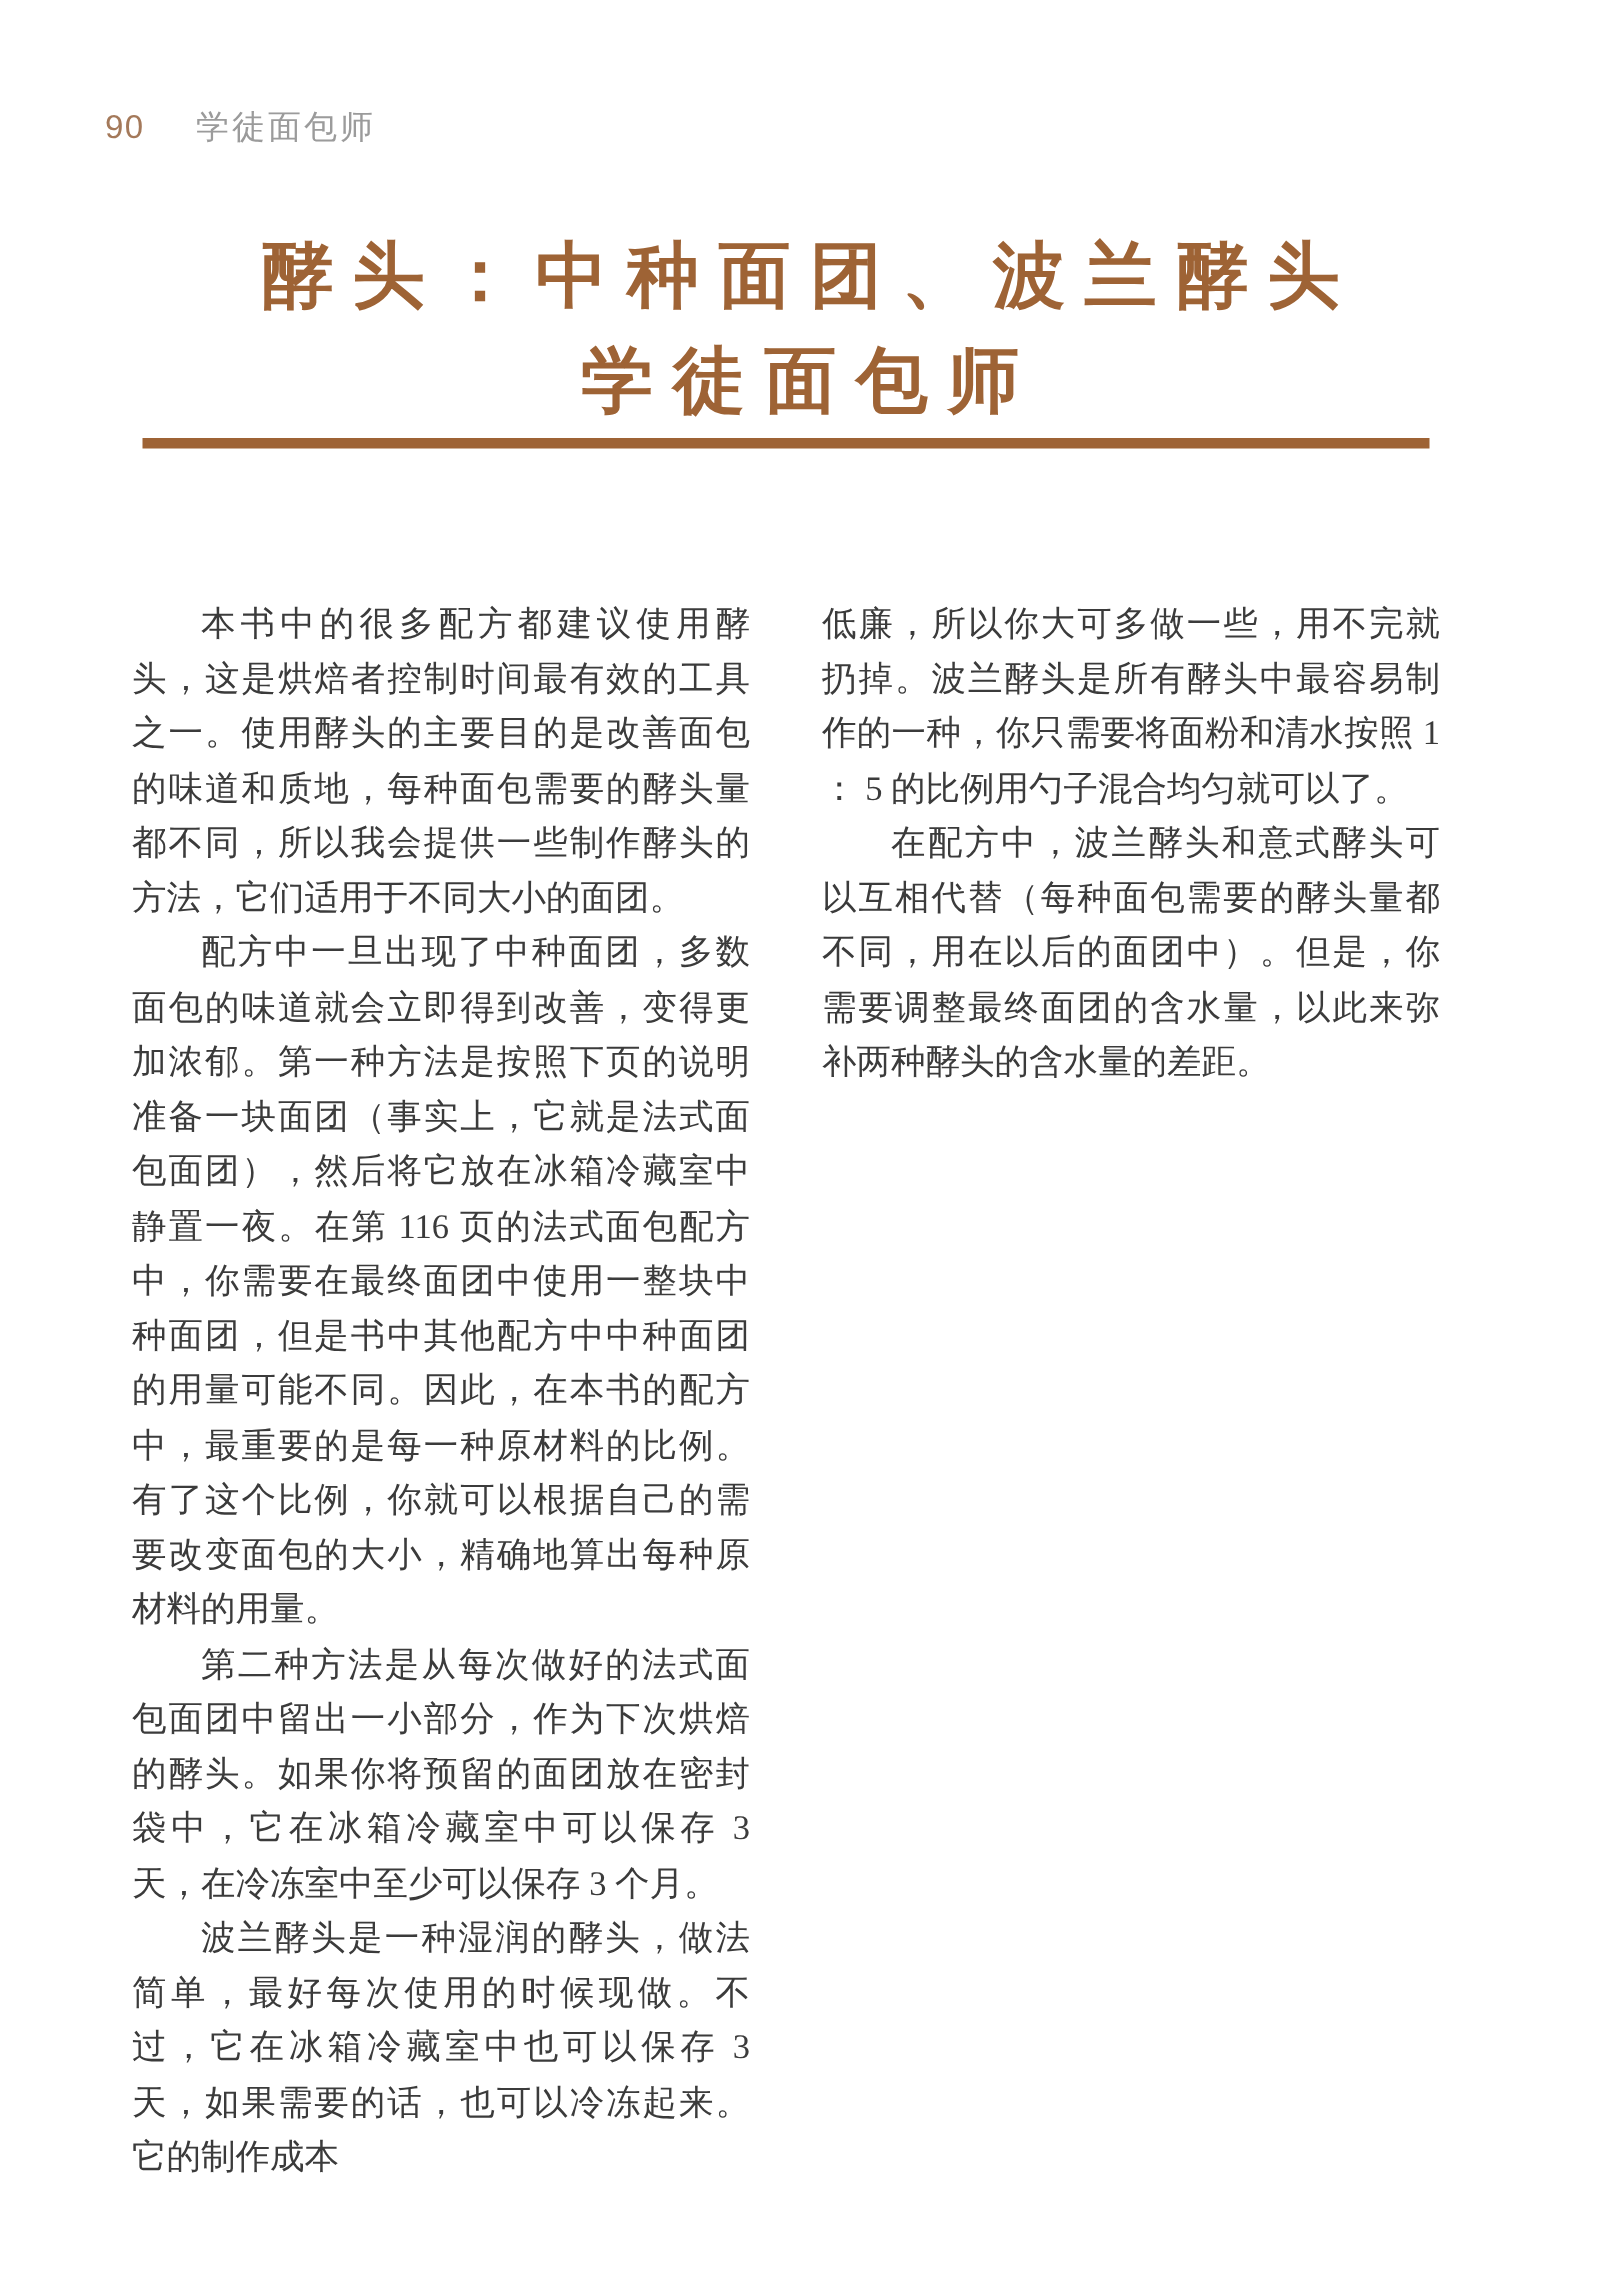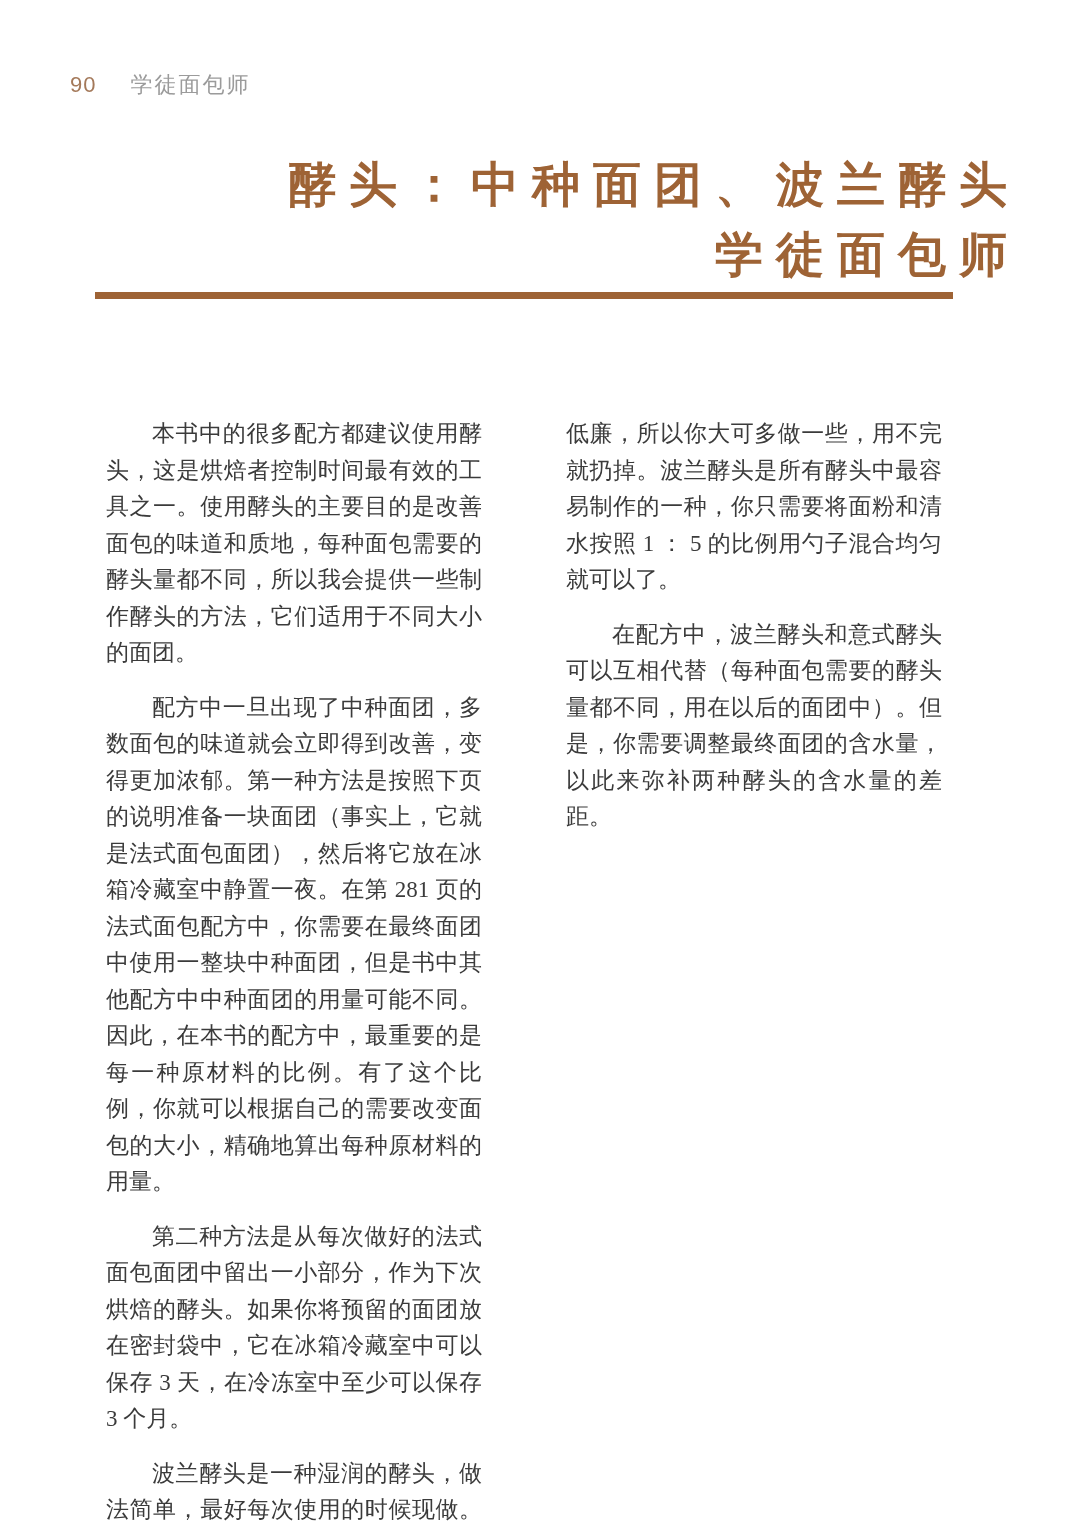--- a/index.html
+++ b/index.html
@@ -37,21 +37,21 @@
     left: 60px;
     width: 960px;
     margin: 0;
     text-align: center;
     color: #9e6335;
     font-family: "Liberation Sans", "DejaVu Sans", sans-serif;
     font-weight: bold;
     font-size: 48px;
     line-height: 70px;
   }
-  .t-line { display: block; letter-spacing: 13px; text-align: right; }
+  .t-line { display: block; letter-spacing: 13px; }
 
   .title-rule {
     position: absolute;
     top: 292px;
     left: 95px;
     width: 858px;
     height: 7px;
     background: #9e6335;
   }
 
@@ -65,21 +65,21 @@
     gap: 48px;
   }
   .col {
     width: 412px;
     font-size: 23px;
     line-height: 36.5px;
     color: #3b3b3b;
     text-align: justify;
   }
   .para {
-    margin: 18px;
+    margin: 0;
     text-indent: 2em;
     word-break: break-all;
   }
   .para.no-indent { text-indent: 0; }
 </style>
 </head>
 <body>
 
 <div class="page">
 
@@ -92,21 +92,21 @@
     <span class="t-line">酵头：中种面团、波兰酵头</span>
     <span class="t-line">学徒面包师</span>
   </h1>
 
   <div class="title-rule"></div>
 
   <div class="body-columns">
 
     <div class="col">
       <p class="para">本书中的很多配方都建议使用酵头，这是烘焙者控制时间最有效的工具之一。使用酵头的主要目的是改善面包的味道和质地，每种面包需要的酵头量都不同，所以我会提供一些制作酵头的方法，它们适用于不同大小的面团。</p>
-      <p class="para">配方中一旦出现了中种面团，多数面包的味道就会立即得到改善，变得更加浓郁。第一种方法是按照下页的说明准备一块面团（事实上，它就是法式面包面团），然后将它放在冰箱冷藏室中静置一夜。在第 281 页的法式面包配方中，你需要在最终面团中使用一整块中种面团，但是书中其他配方中中种面团的用量可能不同。因此，在本书的配方中，最重要的是每一种原材料的比例。有了这个比例，你就可以根据自己的需要改变面包的大小，精确地算出每种原材料的用量。</p>
+      <p class="para">配方中一旦出现了中种面团，多数面包的味道就会立即得到改善，变得更加浓郁。第一种方法是按照下页的说明准备一块面团（事实上，它就是法式面包面团），然后将它放在冰箱冷藏室中静置一夜。在第 116 页的法式面包配方中，你需要在最终面团中使用一整块中种面团，但是书中其他配方中中种面团的用量可能不同。因此，在本书的配方中，最重要的是每一种原材料的比例。有了这个比例，你就可以根据自己的需要改变面包的大小，精确地算出每种原材料的用量。</p>
       <p class="para">第二种方法是从每次做好的法式面包面团中留出一小部分，作为下次烘焙的酵头。如果你将预留的面团放在密封袋中，它在冰箱冷藏室中可以保存 3 天，在冷冻室中至少可以保存 3 个月。</p>
       <p class="para">波兰酵头是一种湿润的酵头，做法简单，最好每次使用的时候现做。不过，它在冰箱冷藏室中也可以保存 3 天，如果需要的话，也可以冷冻起来。它的制作成本</p>
     </div>
 
     <div class="col">
       <p class="para no-indent">低廉，所以你大可多做一些，用不完就扔掉。波兰酵头是所有酵头中最容易制作的一种，你只需要将面粉和清水按照 1 ： 5 的比例用勺子混合均匀就可以了。</p>
       <p class="para">在配方中，波兰酵头和意式酵头可以互相代替（每种面包需要的酵头量都不同，用在以后的面团中）。但是，你需要调整最终面团的含水量，以此来弥补两种酵头的含水量的差距。</p>
     </div>
 
   </div>

